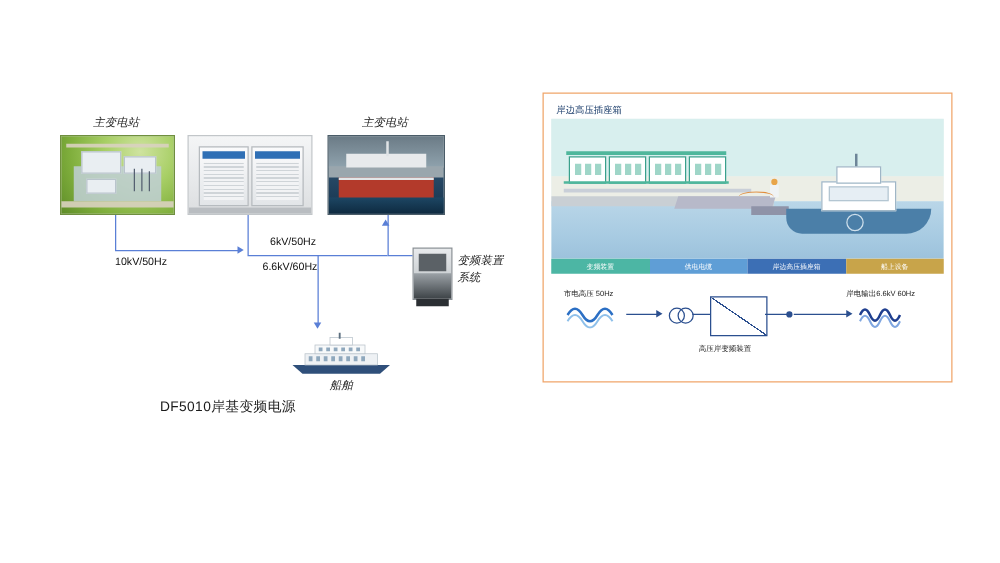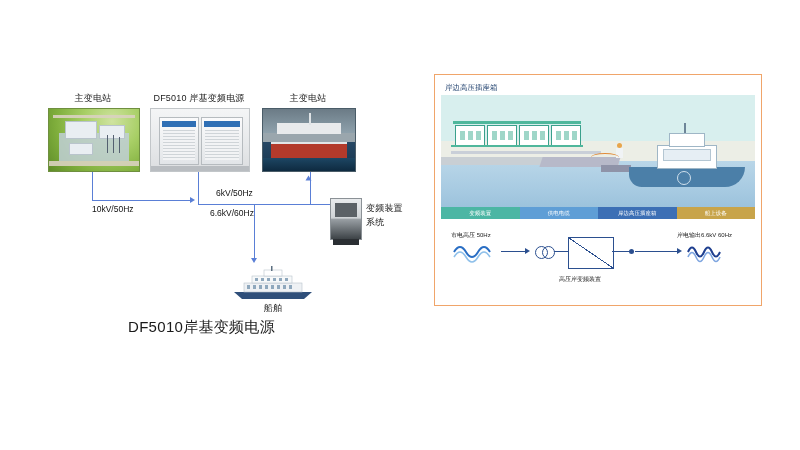--- a/index.html
+++ b/index.html
@@ -8,21 +8,21 @@
     font-family:"Liberation Sans","DejaVu Sans",sans-serif;
     overflow:hidden;position:relative;
   }
   .stage{position:absolute;left:0;top:0;width:800px;height:450px;}
 
   
   .left-panel{position:absolute;left:30px;top:80px;width:360px;height:250px;}
 
   .node-label{
     position:absolute;font-size:9px;color:#1a1a1a;white-space:nowrap;
-    text-align:center;letter-spacing:.2px;
+    text-align:center;letter-spacing:.2px;font-style:italic;
   }
 
   
   .substation{
     position:absolute;left:18px;top:28px;width:90px;height:62px;
     background:
       radial-gradient(circle at 70% 20%, #cfe3a0 0%, #a8cf66 35%, #7fae3c 70%, #5e8c28 100%);
     border:1px solid #6f8f3f;overflow:hidden;
   }
   .substation .roofblock{position:absolute;background:#e9eef2;border:1px solid #b9c4cc;}
@@ -75,21 +75,21 @@
     border-top:3px solid transparent;border-bottom:3px solid transparent;
     border-left:5px solid #5a7fd6;
   }
   .arrow.down{
     border-left:3px solid transparent;border-right:3px solid transparent;
     border-top:5px solid #5a7fd6;border-bottom:none;
   }
   .volt{position:absolute;font-size:8.5px;color:#111;white-space:nowrap;}
 
   .caption{
-    position:absolute;font-size:15px;color:#1a1a1a;white-space:nowrap;
+    position:absolute;font-size:11px;color:#1a1a1a;white-space:nowrap;
     letter-spacing:.3px;
   }
 
   
   .right-panel{
     position:absolute;left:434px;top:74px;width:328px;height:232px;
     background:#ffffff;border:1px solid #f0a56a;box-sizing:border-box;
   }
   .rp-title{position:absolute;left:10px;top:8px;font-size:7.5px;color:#1b3d6b;}
 
@@ -127,21 +127,20 @@
   .dot{position:absolute;width:5px;height:5px;border-radius:50%;background:#2b4f8f;}
 </style>
 </head>
 <body>
 
 <div class="stage">
 
   <div class="left-panel">
 
     <div class="node-label" style="left:18px;top:12px;width:90px;">主变电站</div>
-    <div class="node-label" style="left:110px;top:12px;width:118px;">DF5010 岸基变频电源</div>
     <div class="node-label" style="left:232px;top:12px;width:92px;">主变电站</div>
 
     <div class="substation">
       <div class="yard" style="left:10px;top:24px;width:70px;height:28px;"></div>
       <div class="roofblock" style="left:16px;top:12px;width:30px;height:16px;"></div>
       <div class="roofblock" style="left:50px;top:16px;width:24px;height:12px;"></div>
       <div class="roofblock" style="left:20px;top:34px;width:22px;height:10px;"></div>
       <div class="tower" style="left:58px;top:26px;height:18px;"></div>
       <div class="tower" style="left:64px;top:26px;height:18px;"></div>
       <div class="tower" style="left:70px;top:28px;height:16px;"></div>

